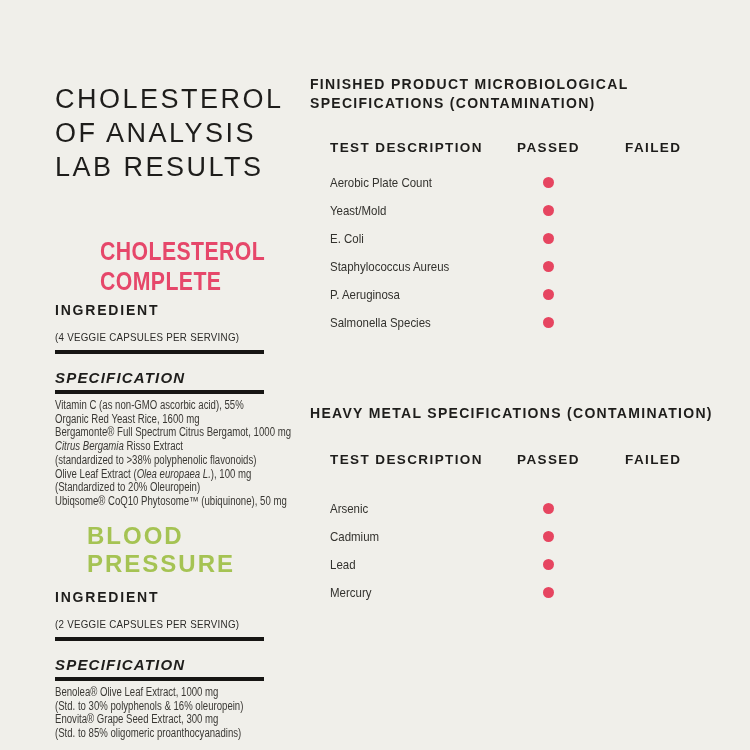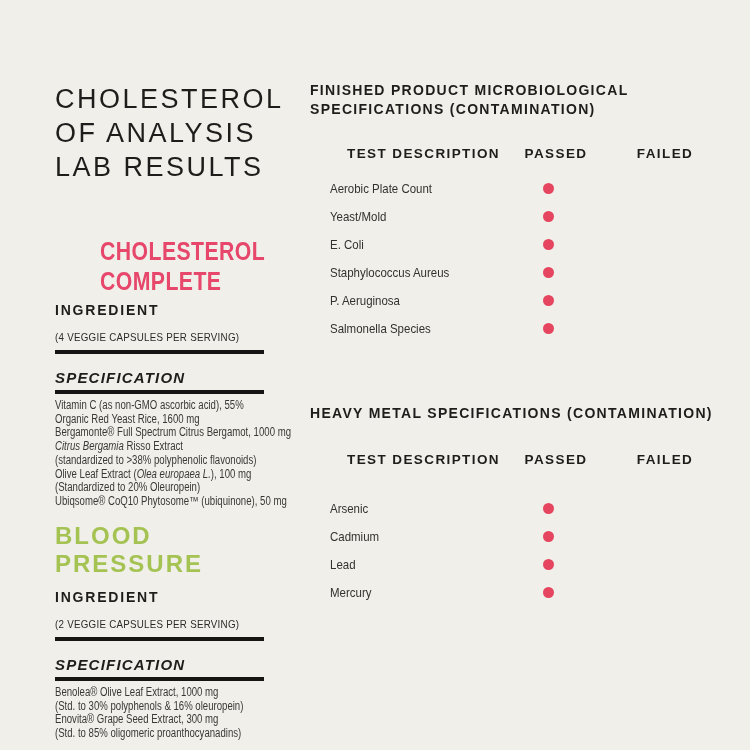--- a/index.html
+++ b/index.html
@@ -31,25 +31,25 @@
   .serving { margin-top:12px; font-size:11.5px; line-height:12px; letter-spacing:0.3px; color:#2c2b28; }
   .serving > span { display:inline-block; transform:scaleX(0.85); transform-origin:0 50%; white-space:nowrap; }
   .rule { margin-top:7px; width:209px; height:4px; background:var(--rule, #161513); }
   .spech { margin-top:15px; font-size:15px; line-height:18px; font-weight:700; letter-spacing:1.2px; color:var(--text_dark);font-style:italic; }
   .rule2 { margin-top:3px; }
   .speclist { margin-top:5px; list-style:none; font-size:12px; line-height:13.7px; color:#3a3834;
               transform:scaleX(0.8); transform-origin:0 0; white-space:nowrap; }
 
   
   .dtable { position:absolute; left:310px; width:410px; }
-  #table-0 { top:81px; }
+  #table-0 { top:75px; }
   #table-1 { top:404px; }
   .theading div { font-size:14px; line-height:19px; font-weight:700; letter-spacing:1.3px; color:var(--text_dark); white-space:nowrap; }
   .trow-grid { display:grid; grid-template-columns:187px 78px 30px 80px; align-items:center; margin-left:20px; }
-  .thead { margin-top:26px; height:17px;text-align:center; }
+  .thead { margin-top:26px; height:17px; }
   #table-1 .thead { margin-top:28px; }
   .th { font-size:13.5px; font-weight:700; letter-spacing:1.4px; color:var(--text_dark); white-space:nowrap; }
   .tbody { margin-top:12px; }
   #table-1 .tbody { margin-top:26px; }
   .trow { height:28px; }
   .tlabel span { display:inline-block; transform:scaleX(0.85); transform-origin:0 50%; white-space:nowrap;
                  font-size:13.5px; color:#33322e; }
   .dot { display:block; width:11px; height:11px; border-radius:50%; background:var(--dot, #e64560); margin-left:26px; }
 </style>
 </head>
@@ -79,21 +79,21 @@
         <li><span>Bergamonte® Full Spectrum Citrus Bergamot, 1000 mg</span></li>
         <li><i>Citrus Bergamia</i><span> Risso Extract</span></li>
         <li><span>(standardized to &gt;38% polyphenolic flavonoids)</span></li>
         <li><span>Olive Leaf Extract (</span><i>Olea europaea L.</i><span>), 100 mg</span></li>
         <li><span>(Standardized to 20% Oleuropein)</span></li>
         <li><span>Ubiqsome® CoQ10 Phytosome™ (ubiquinone), 50 mg</span></li>
       </ul>
   </section>
 
   <section class="product" id="product-1">
-    <h2 class="pname" style="color: rgb(165, 195, 83);">
+    <h2 class="pname" style="color: rgb(165, 195, 83); margin-left: 32px;">
       <span class="pline">BLOOD</span>
       <span class="pline">PRESSURE</span>
     </h2>
     <h3 class="ing">INGREDIENT</h3>
     <div class="serving"><span>(2 VEGGIE CAPSULES PER SERVING)</span></div>
     <div class="rule"></div>
     <h3 class="spech">SPECIFICATION</h3>
     <div class="rule rule2"></div>
     <ul class="speclist">
         <li><span>Benolea® Olive Leaf Extract, 1000 mg</span></li>

